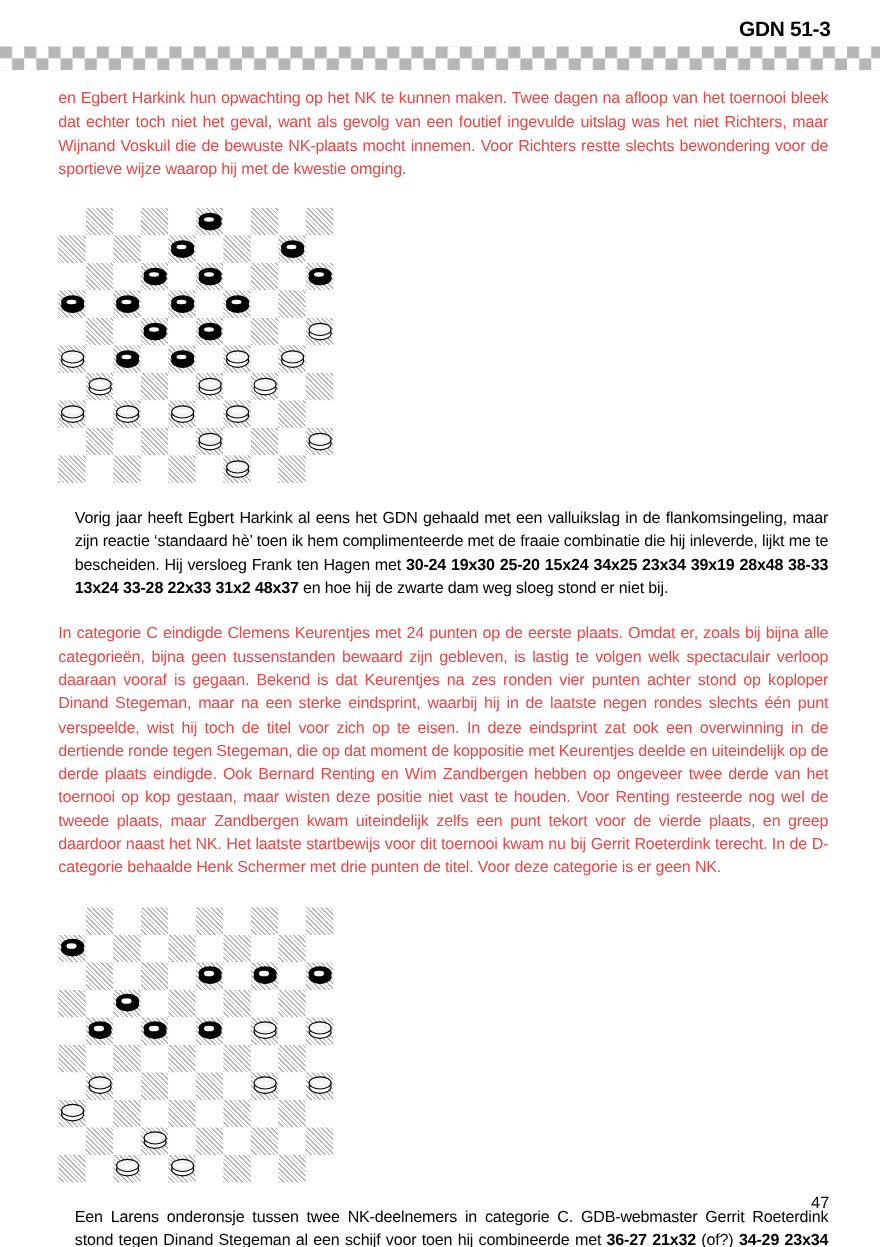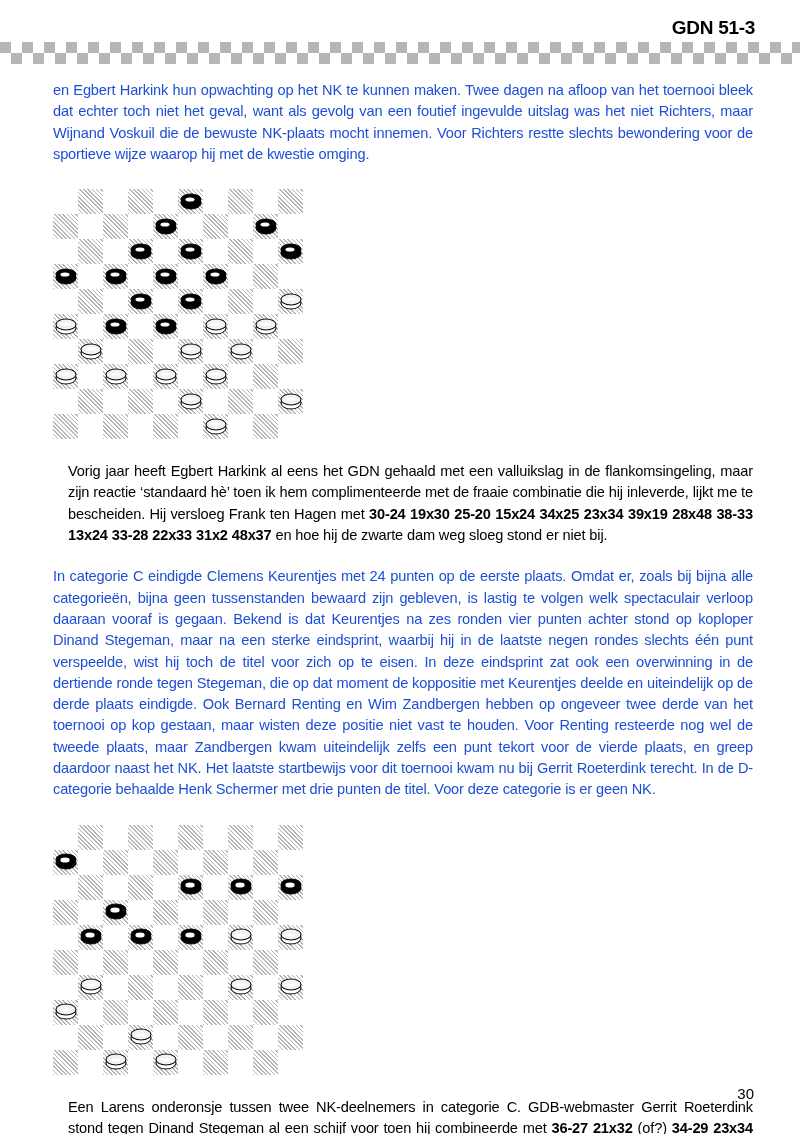--- a/index.html
+++ b/index.html
@@ -45,21 +45,21 @@
     left: 53px;
     width: 700px;
   }
 
   p.body-text {
     margin: 0 0 0 0;
     font-size: 14.6px;
     line-height: 21.3px;
     text-align: justify;
     font-family: "Liberation Sans", sans-serif;
-    color: #1d4ed8;
+    color: #ef4444;
     letter-spacing: -0.15px;
   }
 
   
   .figure-block {
     position: relative;
     display: flex;
     align-items: flex-start;
     flex-direction: column;
   }
@@ -628,13 +628,13 @@
           <div class="sq light"></div>
         </div>
     </div>
     <div class="caption-col">
       <p><span>Een Larens onderonsje tussen twee NK-deelnemers in categorie C. GDB-webmaster Gerrit Roeterdink stond tegen Dinand Stegeman al een schijf voor toen hij combineerde met </span><b>36-27 21x32</b><span> (of?) </span><b>34-29 23x34 24-20 15x24 42-38 32x43 48x10</b><span>.</span></p>
     </div>
   </div>
 
 </div>
 
-<div id="page-number">30</div>
+<div id="page-number">47</div>
 
 </body></html>

